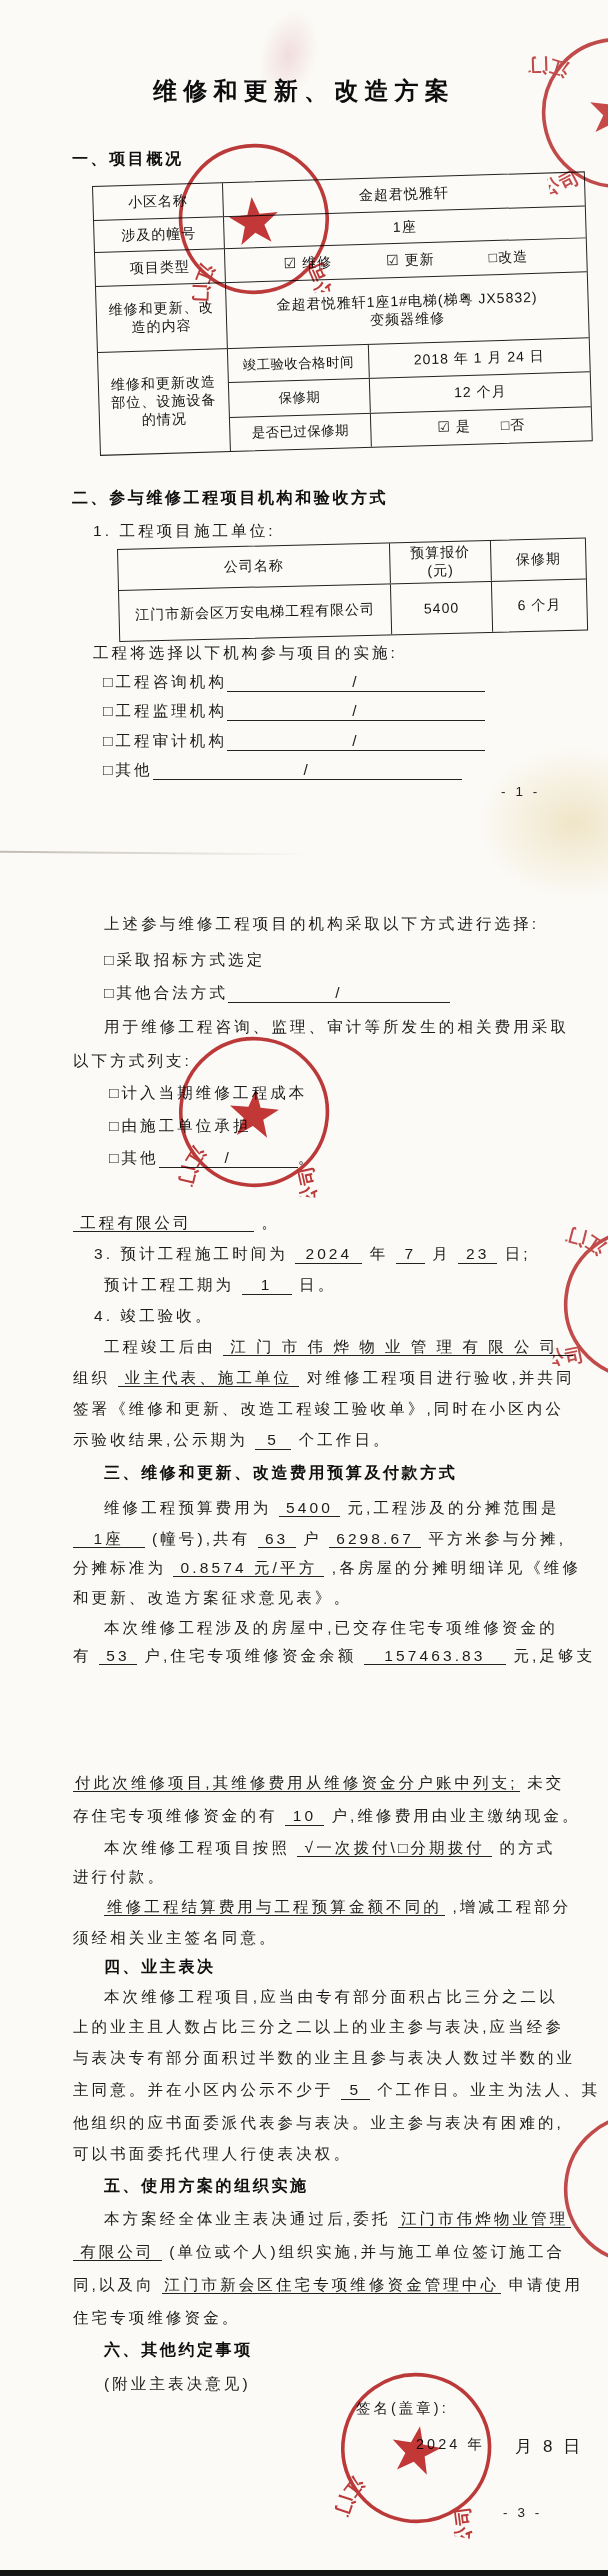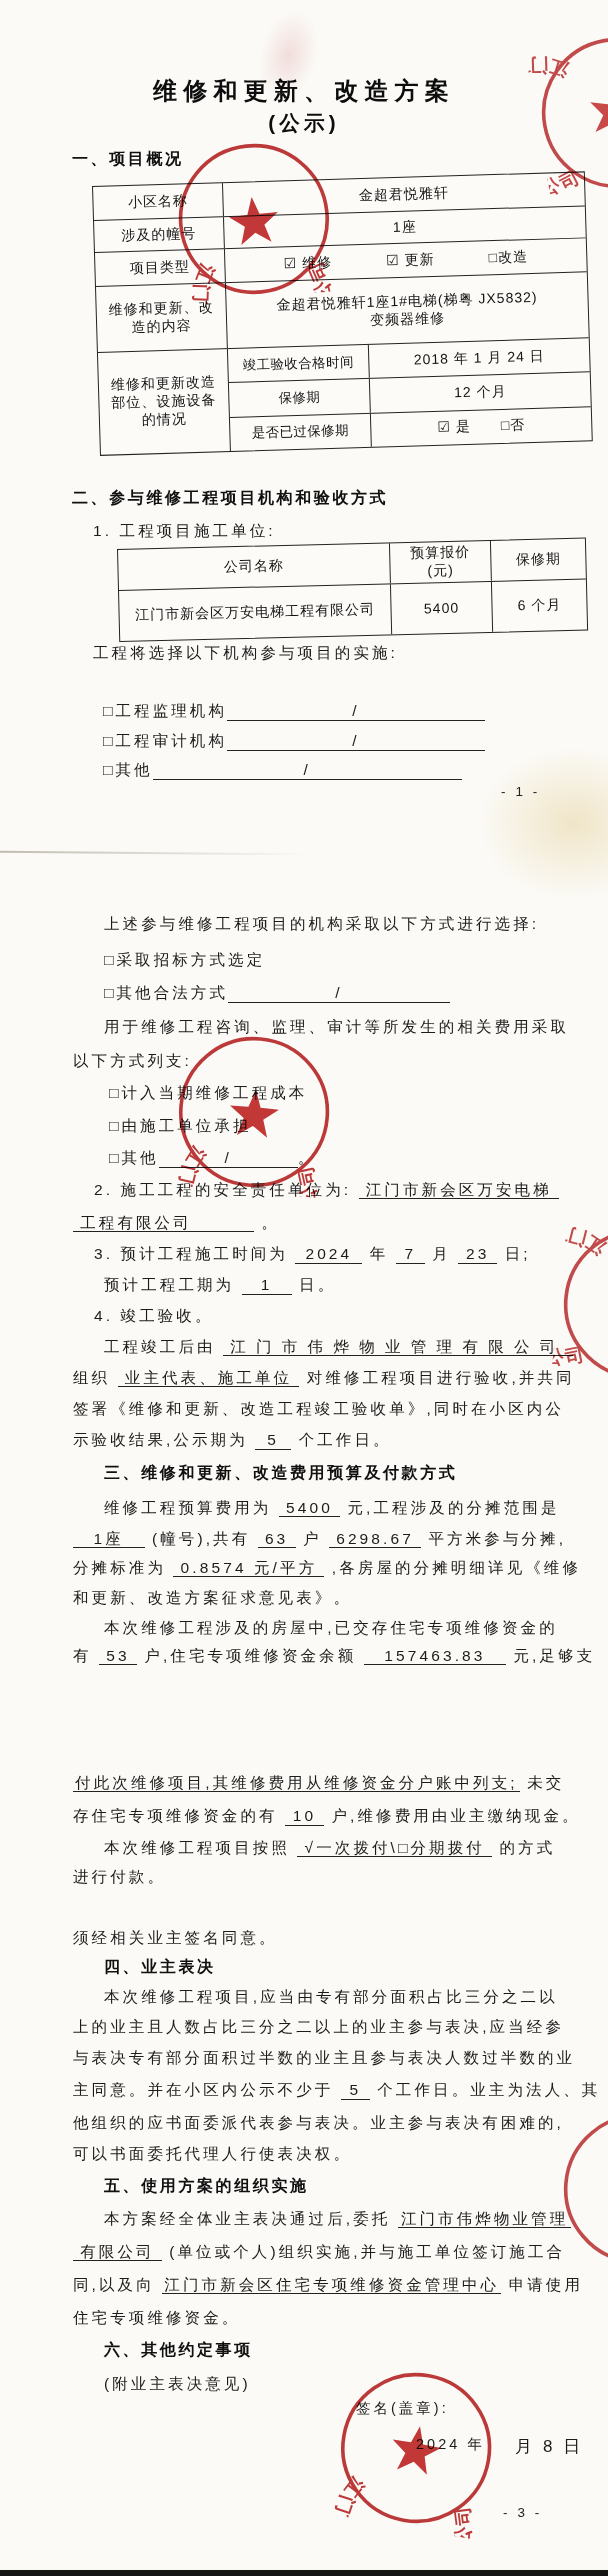--- a/index.html
+++ b/index.html
@@ -44,21 +44,20 @@
 </head>
 <body>
 
 <div class="screen">
 
   <div class="smudge"></div>
   <div class="tear1"></div>
   <div class="yellowpatch"></div>
 
   <div class="title" style="top:75px">维修和更新、改造方案</div>
-  <div class="subtitle" style="top:109px">(公示)</div>
 
   <div class="h" style="left:72px;top:149px">一、项目概况</div>
 
   <div class="tbl" style="left:92px;top:186px;width:491px;transform:rotate(-1.7deg);transform-origin:left top;">
     <div class="row" style="height:33px">
       <div class="cl">小区名称</div>
       <div class="cv">金超君悦雅轩</div>
     </div>
     <div class="row" style="height:31px">
       <div class="cl">涉及的幢号</div>
@@ -114,20 +113,23 @@
     </div>
     <div class="row" style="height:50px">
       <div class="c2" style="flex:0 0 272px;white-space:normal">江门市新会区万安电梯工程有限公司</div>
       <div class="c2" style="flex:0 0 101px">5400</div>
       <div class="c2" style="flex:1">6 个月</div>
     </div>
   </div>
 
   <div class="t" style="left:93px;top:643px">工程将选择以下机构参与项目的实施:</div>
 
+  <div class="t" style="left:103px;top:672px">
+    <span>□工程咨询机构</span><span class="blank" style="width:258px">/</span>
+  </div>
   <div class="t" style="left:103px;top:731px">
     <span>□工程审计机构</span><span class="blank" style="width:258px">/</span>
   </div>
   <div class="t" style="left:103px;top:701px">
     <span>□工程监理机构</span><span class="blank" style="width:258px">/</span>
   </div>
   <div class="t" style="left:103px;top:760px">
     <span>□其他</span><span class="blank" style="width:309px">/</span>
   </div>
 
@@ -137,24 +139,20 @@
   <div class="t" style="left:104px;top:950px">□采取招标方式选定</div>
   <div class="t" style="left:104px;top:983px">
     <span>□其他合法方式</span><span class="blank" style="width:222px">/</span>
   </div>
   <div class="t" style="left:104px;top:1017px">用于维修工程咨询、监理、审计等所发生的相关费用采取</div>
   <div class="t" style="left:73px;top:1051px">以下方式列支:</div>
   <div class="t" style="left:109px;top:1083px">□计入当期维修工程成本</div>
   <div class="t" style="left:109px;top:1116px">□由施工单位承担</div>
   <div class="t" style="left:109px;top:1148px">
     <span>□其他</span><span class="blank" style="width:139px">/</span><span>。</span>
-  </div>
-  <div class="t" style="left:94px;top:1180px">
-    <span>2. 施工工程的安全责任单位为:</span>
-    <span class="useg">江门市新会区万安电梯</span>
   </div>
   <div class="t" style="left:73px;top:1213px">
     <span class="useg" style="padding-right:62px">工程有限公司</span>
     <span>。</span>
   </div>
   <div class="t" style="left:94px;top:1244px">
     <span>3. 预计工程施工时间为</span>
     <span class="blank" style="width:67px">2024</span>
     <span>年</span>
     <span class="blank" style="width:29px">7</span>
@@ -220,20 +218,24 @@
     <span>存住宅专项维修资金的有</span>
     <span class="blank" style="width:39px">10</span>
     <span>户,维修费用由业主缴纳现金。</span>
   </div>
   <div class="t" style="left:104px;top:1838px">
     <span>本次维修工程项目按照</span>
     <span class="useg">√一次拨付\□分期拨付</span>
     <span>的方式</span>
   </div>
   <div class="t" style="left:73px;top:1867px">进行付款。</div>
+  <div class="t" style="left:104px;top:1897px">
+    <span class="useg" style="padding:0 3.1px">维修工程结算费用与工程预算金额不同的</span>
+    <span>,增减工程部分</span>
+  </div>
   <div class="t" style="left:73px;top:1928px">须经相关业主签名同意。</div>
   <div class="h" style="left:104px;top:1957px">四、业主表决</div>
   <div class="t" style="left:73px;top:2017px">上的业主且人数占比三分之二以上的业主参与表决,应当经参</div>
   <div class="t" style="left:104px;top:1987px">本次维修工程项目,应当由专有部分面积占比三分之二以</div>
   <div class="t" style="left:73px;top:2048px">与表决专有部分面积过半数的业主且参与表决人数过半数的业</div>
   <div class="t" style="left:73px;top:2080px">
     <span>主同意。并在小区内公示不少于</span>
     <span class="blank" style="width:29px">5</span>
     <span>个工作日。业主为法人、其</span>
   </div>

